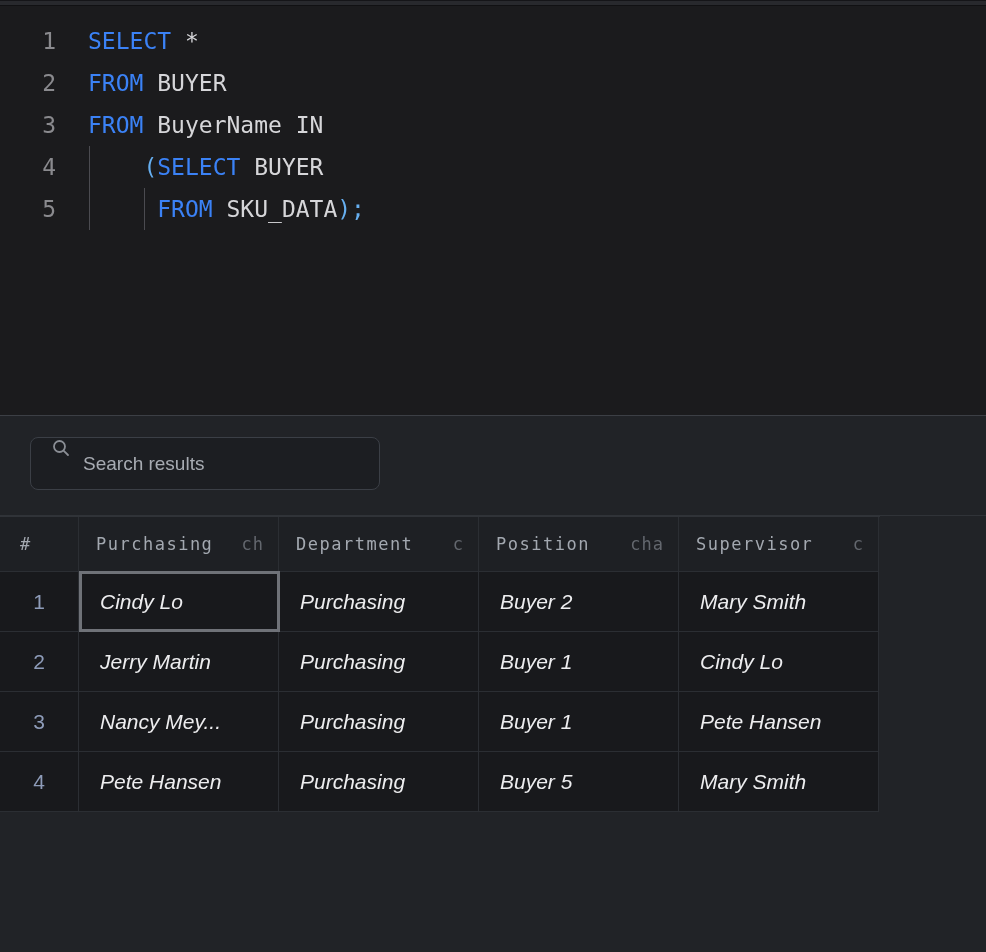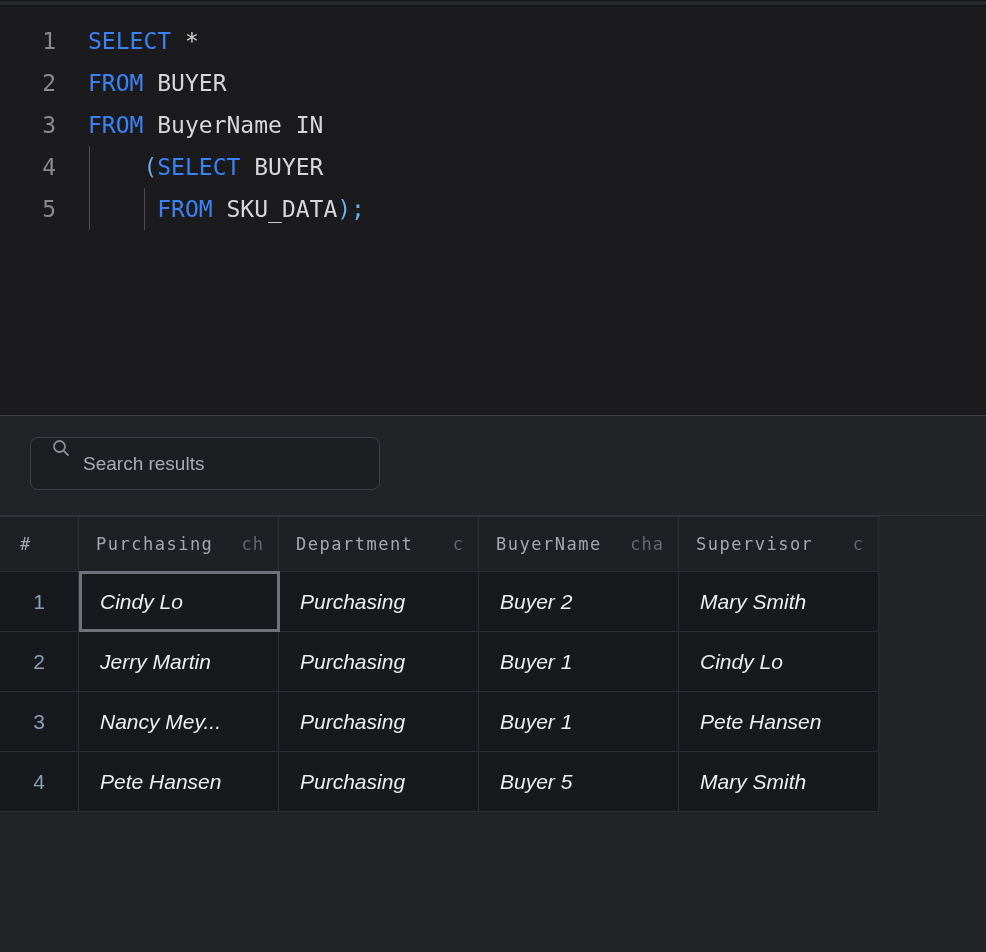--- a/index.html
+++ b/index.html
@@ -151,21 +151,21 @@
       </div>
       <div class="cell hcell">
         <span>Purchasing</span>
         <span class="htype">ch</span>
       </div>
       <div class="cell hcell">
         <span>Department</span>
         <span class="htype">c</span>
       </div>
       <div class="cell hcell">
-        <span>BuyerName</span>
+        <span>Position</span>
         <span class="htype">cha</span>
       </div>
       <div class="cell hcell">
         <span>Supervisor</span>
         <span class="htype">c</span>
       </div>
 
       <div class="cell ncell">1</div>
       <div class="cell dcell">Cindy Lo</div>
       <div class="cell dcell">Purchasing</div>

